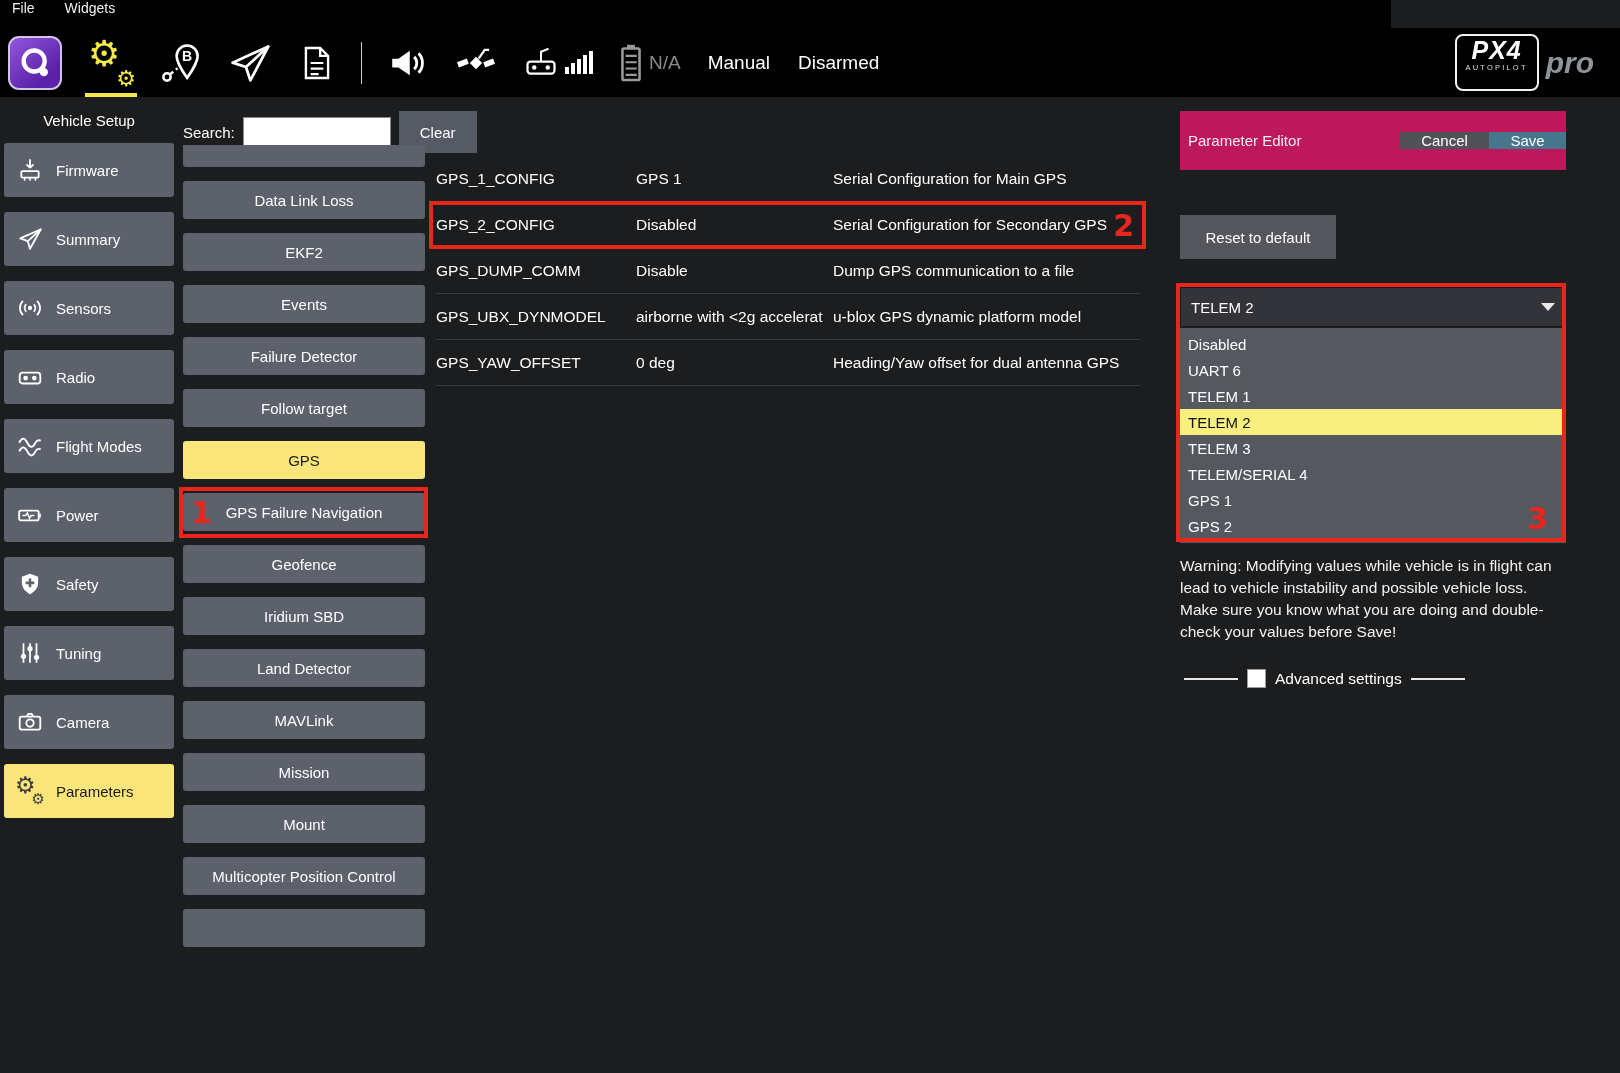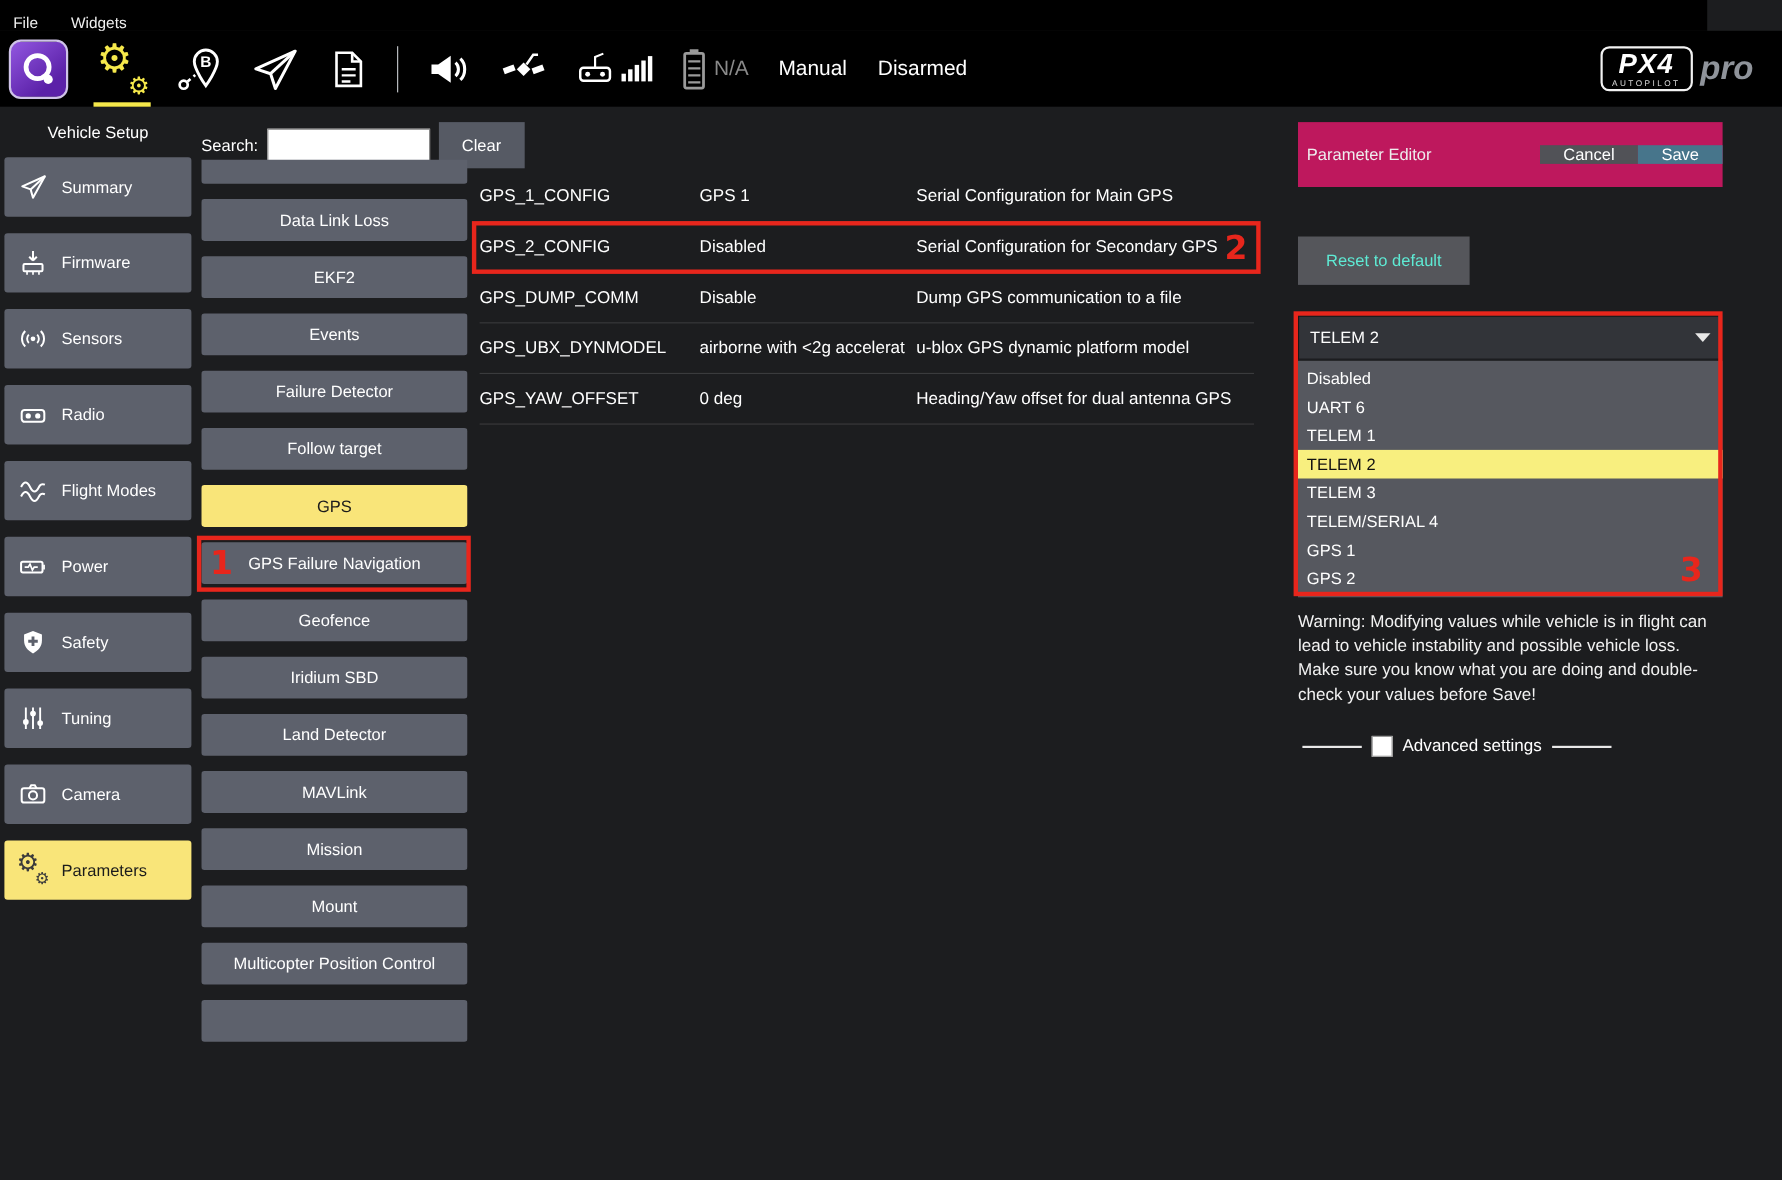--- a/index.html
+++ b/index.html
@@ -1,37 +1,37 @@
 <!DOCTYPE html>
 <html><head>
 <meta charset="utf-8">
 <style>
   *{margin:0;padding:0;box-sizing:border-box}
   html,body{width:1620px;height:1073px;background:#1c1d1f;font-family:"Liberation Sans",sans-serif;color:#fff;overflow:hidden}
   body{position:relative}
 
   
-  .menubar{position:absolute;left:0;top:0;width:1552px;height:28px;background:#000;display:flex;align-items:flex-end;gap:30px;padding-left:12px;font-size:14px;color:#f0f0f0}
+  .menubar{position:absolute;left:0;top:0;width:1391px;height:28px;background:#000;display:flex;align-items:flex-start;gap:30px;padding-left:12px;font-size:14px;color:#f0f0f0}
   .menu-item{cursor:default}
 
   
   .toolbar{position:absolute;left:0;top:28px;width:1620px;height:69px;background:#000;display:flex;align-items:center}
   .tbtn{height:69px;display:flex;align-items:center;justify-content:center;position:relative;padding:0 13px}
   .tbtn.active::after{content:"";position:absolute;left:10px;right:10px;bottom:0;height:4px;background:#f5e84b}
   .qgc-tile{width:54px;height:54px;border-radius:11px;background:linear-gradient(140deg,#9257e0 0%,#5b21a8 75%);border:2px solid #cfc3e8;display:flex;align-items:center;justify-content:center}
   .gears{position:relative;width:46px;height:46px}
   .gears .g1{position:absolute;left:0;top:-4px;font-family:"DejaVu Sans",sans-serif;font-size:36px;color:#f5e84b;line-height:1}
   .gears .g2{position:absolute;right:-2px;bottom:-4px;font-family:"DejaVu Sans",sans-serif;font-size:22px;color:#f5e84b;line-height:1}
   .tdiv{width:1px;height:42px;background:#c9ccd1;margin:0 12px}
   .bars{display:flex;align-items:flex-end;gap:2px;margin-left:6px}
   .bars span{width:4px;background:#fff;display:block}
   .bat-na{color:#8a8a8a;font-size:19px;margin-left:6px}
   .status-text{font-size:19px;color:#fff;padding:0 14px;cursor:default}
   .px4logo{margin-left:auto;margin-right:26px;display:flex;align-items:center;gap:7px}
-  .px4box{border:2px solid #f2f2f2;border-radius:8px;padding:2px 9px 2px;background:#000;text-align:center;line-height:1}
+  .px4box{border:2px solid #f2f2f2;border-radius:8px;padding:2px 9px 18px;background:#000;text-align:center;line-height:1}
   .px4main{font-size:25px;font-weight:bold;font-style:italic;letter-spacing:1px}
   .px4sub{display:block;font-size:7.5px;letter-spacing:2.2px;color:#ddd;margin-top:1px}
   .px4pro{font-size:30px;font-weight:bold;font-style:italic;color:#8f939a}
 
   
   .sidebar{position:absolute;left:0;top:97px;width:178px;height:976px}
   .sb-title{height:46px;display:flex;align-items:center;justify-content:center;font-size:15px;color:#fff}
   .sb-item{height:54px;margin:0 4px 15px;background:#5d616c;border-radius:3px;display:flex;align-items:center;gap:11px;padding-left:11px;font-size:15px;cursor:pointer}
   .sb-item.active{background:#f9e579;color:#1b1b1b}
   .sb-icon{width:30px;display:flex;justify-content:center;align-items:center}
@@ -57,21 +57,21 @@
   .pcol-name{width:200px}
   .pcol-value{width:197px;overflow:hidden;white-space:nowrap}
   .pcol-desc{flex:1;overflow:hidden;white-space:nowrap}
 
   
   .editor{position:absolute;left:1180px;top:111px;width:386px;height:930px}
   .ed-header{position:absolute;top:0;left:0;right:0;height:59px;background:#be185d;display:flex;align-items:center}
   .ed-title{flex:1;display:flex;align-items:center;padding-left:8px;font-size:15px;color:#eee}
   .ed-cancel{width:89px;background:#515257;border:none;color:#fff;font-size:15px;cursor:pointer}
   .ed-save{width:77px;background:#47758b;border:none;color:#fff;font-size:15px;cursor:pointer}
-  .reset-btn{position:absolute;top:104px;left:0;width:156px;height:44px;background:#55565b;border:none;color:#5eead4;font-size:15px;cursor:pointer}
+  .reset-btn{position:absolute;top:104px;left:0;width:156px;height:44px;background:#55565b;border:none;color:#ffffff;font-size:15px;cursor:pointer}
   .combo{position:absolute;top:176px;left:0;right:0;height:40px;background:#323439;border:1px solid #18181a;display:flex;align-items:center;padding:0 10px;font-size:15px;cursor:pointer}
   .combo-caret{margin-left:auto;width:0;height:0;border-left:7px solid transparent;border-right:7px solid transparent;border-top:8px solid #e8e8e8}
   .combo-list{position:absolute;top:217px;left:0;right:0;background:#56585f;padding:3px 0 4px}
   .combo-opt{height:26px;display:flex;align-items:center;padding-left:8px;font-size:15px;cursor:pointer}
   .combo-opt.selected{background:#f8ef7f;color:#111}
   .warning{position:absolute;top:444px;left:0;width:384px;font-size:15.5px;line-height:1.42;color:#f2f2f2}
   .adv-row{position:absolute;top:558px;left:4px;display:flex;align-items:center;gap:9px}
   .adv-line{width:54px;height:2px;background:#e8e8e8}
   .adv-check{width:19px;height:19px;background:#fff;border:1px solid #999;cursor:pointer}
   .adv-label{font-size:15.5px}
@@ -189,36 +189,36 @@
     <span class="px4pro">pro</span>
   </div>
 </div>
 
 <div class="sidebar">
   <div class="sb-title">Vehicle Setup</div>
 
   <div class="sb-item">
     <span class="sb-icon">
       <svg width="26" height="26" viewBox="0 0 24 24">
-          <path d="M22 3L3 11.5l7 2.5 2 7z" fill="none" stroke="#fff" stroke-width="1.7" stroke-linejoin="round"></path>
-          <path d="M10 14L22 3" stroke="#fff" stroke-width="1.7"></path>
-        </svg>
-    </span>
-    <span>Summary</span>
-  </div>
-
-  <div class="sb-item">
-    <span class="sb-icon">
-      <svg width="26" height="26" viewBox="0 0 24 24">
           <path d="M12 2v8m0 0L8.8 6.8M12 10l3.2-3.2" stroke="#fff" stroke-width="1.7" fill="none"></path>
           <rect x="4" y="13" width="16" height="6" rx="1" fill="none" stroke="#fff" stroke-width="1.7"></rect>
           <path d="M7 19v3m5-3v3m5-3v3" stroke="#fff" stroke-width="1.4"></path>
         </svg>
     </span>
     <span>Firmware</span>
+  </div>
+
+  <div class="sb-item">
+    <span class="sb-icon">
+      <svg width="26" height="26" viewBox="0 0 24 24">
+          <path d="M22 3L3 11.5l7 2.5 2 7z" fill="none" stroke="#fff" stroke-width="1.7" stroke-linejoin="round"></path>
+          <path d="M10 14L22 3" stroke="#fff" stroke-width="1.7"></path>
+        </svg>
+    </span>
+    <span>Summary</span>
   </div>
 
 
   <div class="sb-item">
     <span class="sb-icon">
       <svg width="26" height="26" viewBox="0 0 24 24">
           <circle cx="12" cy="12" r="2" fill="#fff"></circle>
           <path d="M8.5 8.5a5 5 0 000 7M15.5 8.5a5 5 0 010 7M5.5 5.5a9 9 0 000 13M18.5 5.5a9 9 0 010 13" stroke="#fff" stroke-width="1.6" fill="none"></path>
         </svg>
     </span>

